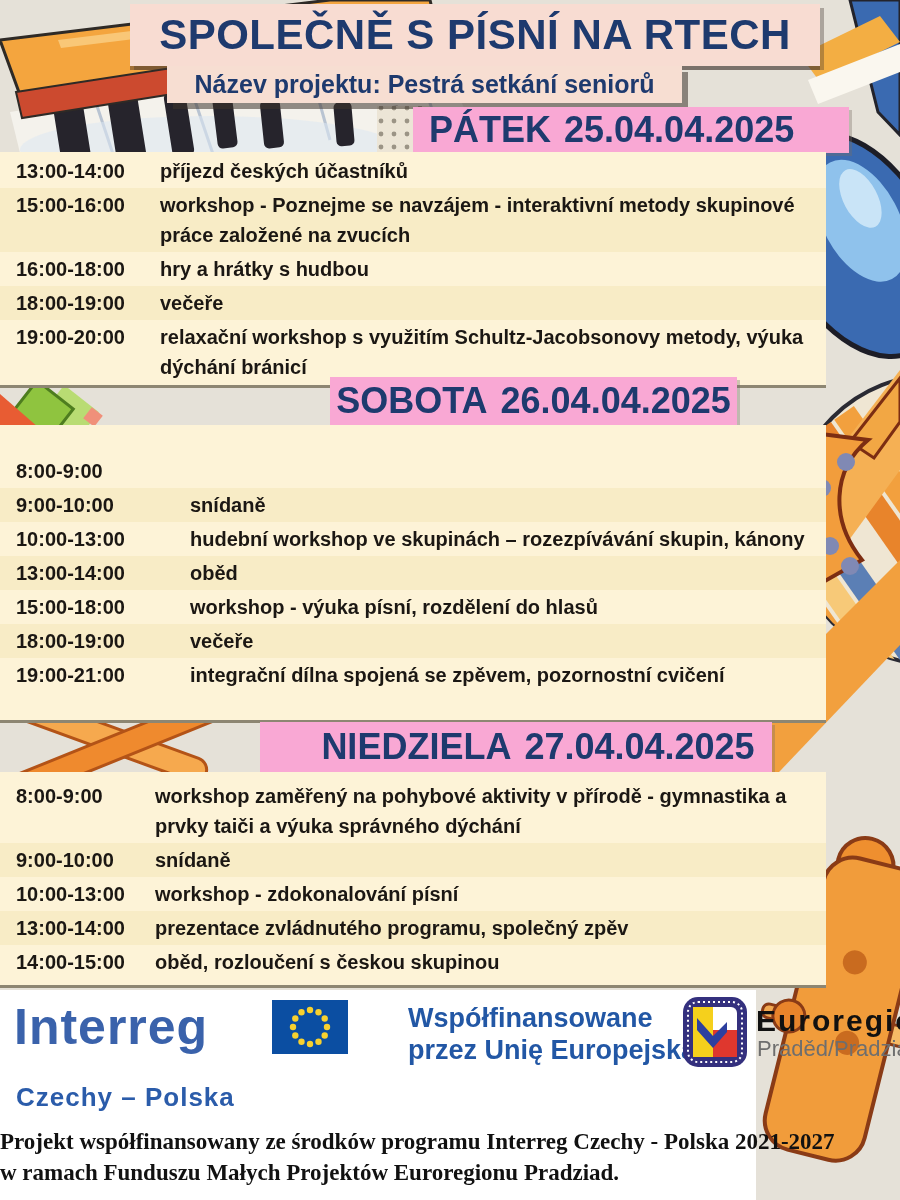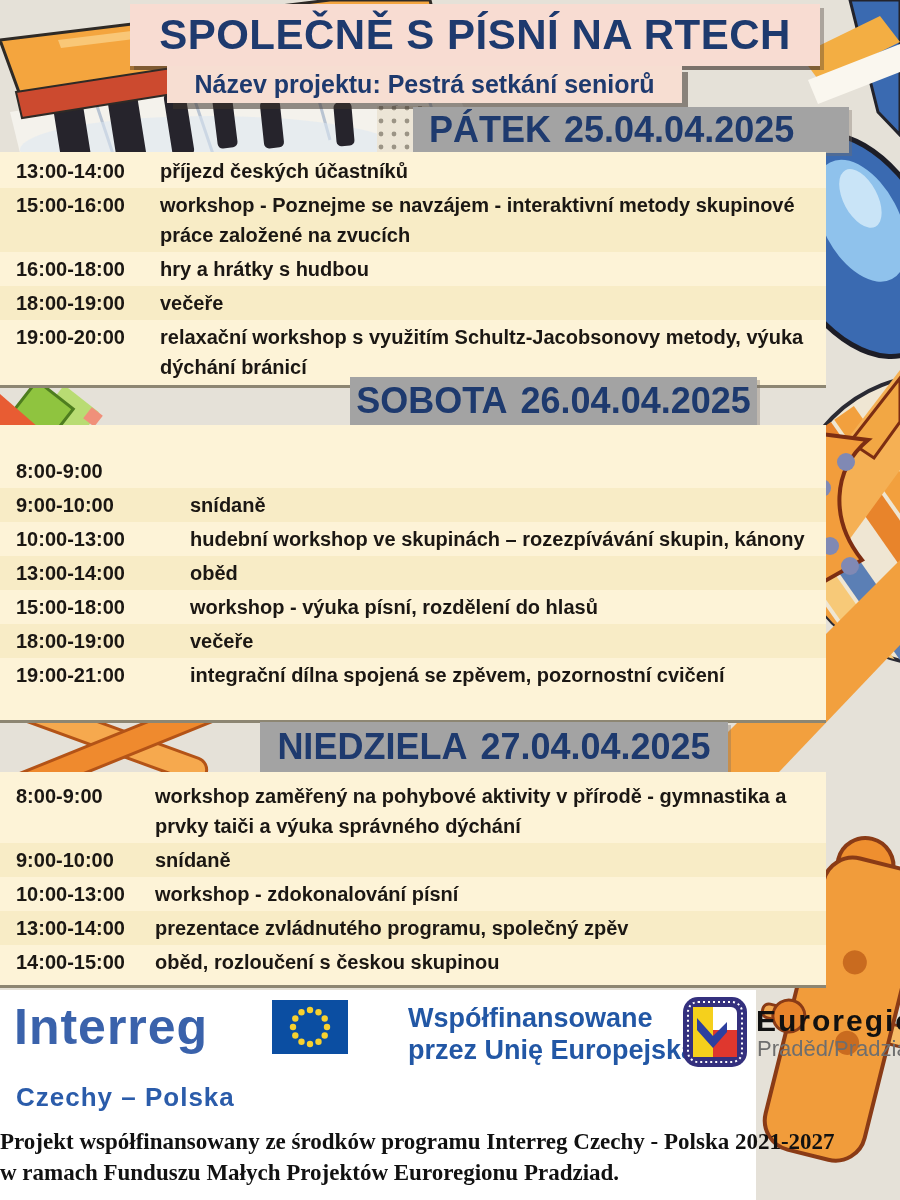--- a/index.html
+++ b/index.html
@@ -21,28 +21,28 @@
   }
   .subtitle-bar{
     left:167px;top:66px;width:515px;height:37px;background:#f7ded2;
     display:flex;align-items:center;justify-content:center;
     font-size:25px;font-weight:bold;color:#1e3a6e;
     box-shadow:6px 6px 0 rgba(62,52,46,.55);
     text-align:right;
   }
 
   .day-strip{
-    background:#a3a3a3;color:#1e3a6e;font-weight:bold;font-size:36px;
+    background:#f9a8d4;color:#1e3a6e;font-weight:bold;font-size:36px;
     display:flex;align-items:center;box-shadow:3px 3px 0 rgba(120,110,100,.35);
     white-space:nowrap;
   }
   .day-strip .date{margin-left:13px;}
   .strip-patek{left:413px;top:107px;width:420px;height:46px;padding-left:16px;}
-  .strip-sobota{left:330px;top:377px;width:407px;height:48px;justify-content:center;margin-left:20px;}
-  .strip-niedziela{left:260px;top:722px;width:468px;height:50px;justify-content:center;}
+  .strip-sobota{left:330px;top:377px;width:407px;height:48px;justify-content:center;}
+  .strip-niedziela{left:260px;top:722px;width:468px;height:50px;justify-content:center;padding-left:44px;}
 
   
   .sched{
     background:#fdf3d7;box-shadow:0 3px 0 #8d8672;
     display:flex;flex-direction:column;justify-content:center;
   }
   .block1{left:0;top:152px;width:826px;height:233px;}
   .block2{left:0;top:425px;width:826px;height:295px;}
   .block3{left:0;top:772px;width:826px;height:213px;}
   .row{display:flex;padding:2px 8px 2px 16px;}

